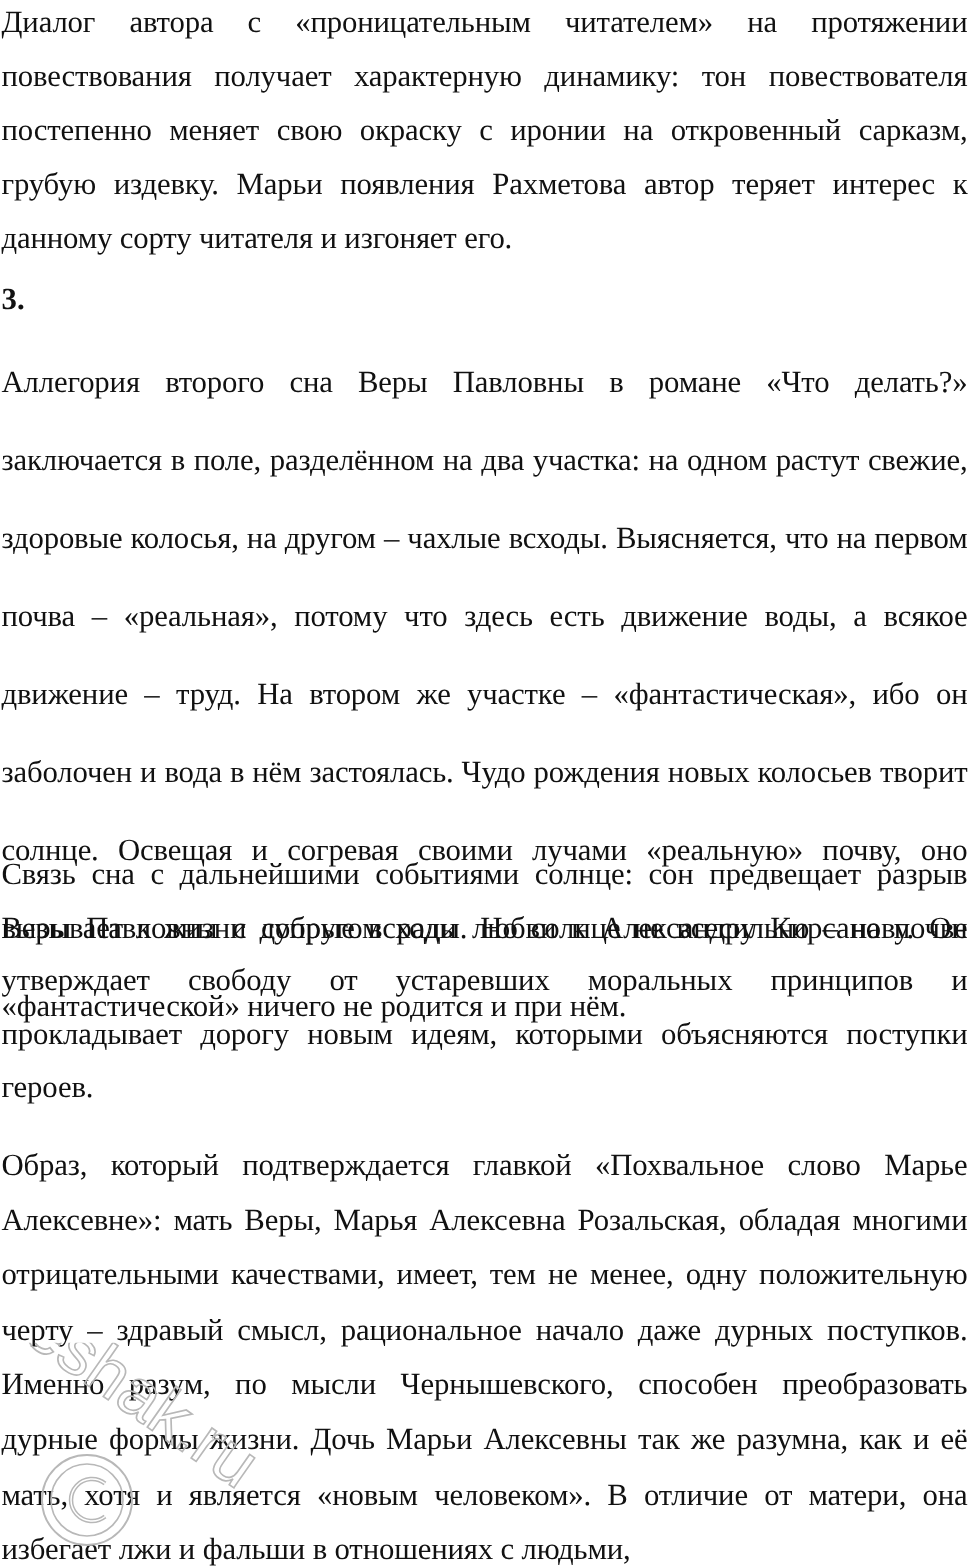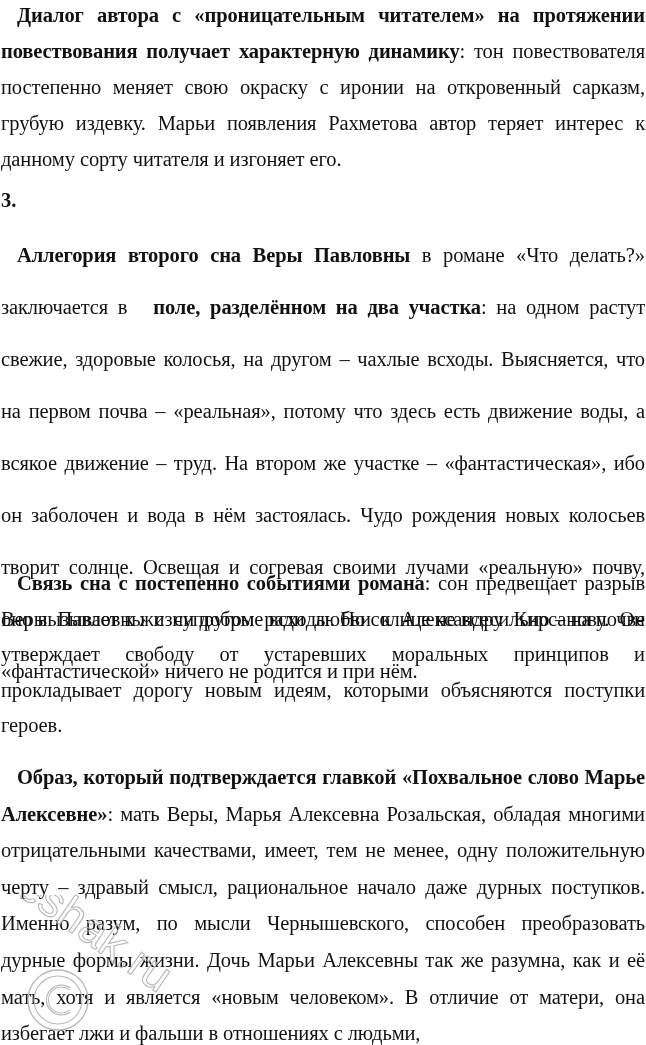--- a/index.html
+++ b/index.html
@@ -28,22 +28,21 @@
       width: 644px;
       margin: 0;
       font-size: 20.5px;
       line-height: 36px;
       text-align: justify;
       text-align-last: left;
       letter-spacing: -0.1px;
       word-spacing: 0px;
     }
     .para b {
-      font-weight: bold;
-      margin-left: 16px;
+      font-weight: normal;
     }
     .heading-num {
       position: absolute;
       left: 1px;
       margin: 0;
       font-size: 20.5px;
       line-height: 36px;
       font-weight: bold;
     }
     .watermark {
@@ -71,21 +70,21 @@
 
   <p class="heading-num" style="top:182px;">
     <span>3.</span>
   </p>
 
   <p class="para" style="top:229px; line-height:52px;">
     <b>Аллегория второго сна Веры Павловны</b><span> в романе «Что делать?» заключается в </span><b>поле, разделённом на два участка</b><span>: на одном растут свежие, здоровые колосья, на другом – чахлые всходы. Выясняется, что на первом почва – «реальная», потому что здесь есть движение воды, а всякое движение – труд. На втором же участке – «фантастическая», ибо он заболочен и вода в нём застоялась. Чудо рождения новых колосьев творит солнце. Освещая и согревая своими лучами «реальную» почву, оно вызывает к жизни добрые всходы. Но солнце не всесильно – на почве «фантастической» ничего не родится и при нём.</span>
   </p>
 
   <p class="para" style="top:566px; line-height:35.5px;">
-    <b>Связь сна с постепенно событиями романа</b><span>: сон предвещает разрыв Веры Павловны с супругом ради любви к Александру Кирсанову. Он утверждает свободу от устаревших моральных принципов и прокладывает дорогу новым идеям, которыми объясняются поступки героев.</span>
+    <b>Связь сна с дальнейшими событиями солнце</b><span>: сон предвещает разрыв Веры Павловны с супругом ради любви к Александру Кирсанову. Он утверждает свободу от устаревших моральных принципов и прокладывает дорогу новым идеям, которыми объясняются поступки героев.</span>
   </p>
 
   <p class="para" style="top:759px; line-height:36.6px;">
     <b>Образ, который подтверждается главкой «Похвальное слово Марье Алексевне»</b><span>: мать Веры, Марья Алексевна Розальская, обладая многими отрицательными качествами, имеет, тем не менее, одну положительную черту – здравый смысл, рациональное начало даже дурных поступков. Именно разум, по мысли Чернышевского, способен преобразовать дурные формы жизни. Дочь Марьи Алексевны так же разумна, как и её мать, хотя и является «новым человеком». В отличие от матери, она избегает лжи и фальши в отношениях с людьми,</span>
   </p>
 
   <div class="watermark">
     <svg viewBox="0 0 210 150" xmlns="http://www.w3.org/2000/svg">
       <g transform="translate(0,0) rotate(35 60 20)" fill="none" stroke="#b8b8b8" stroke-width="1.2">
         <text x="-6" y="28" font-family="Liberation Sans, DejaVu Sans, sans-serif" font-size="46" fill="none" stroke="#b8b8b8" stroke-width="1.1">reshak.ru</text>

